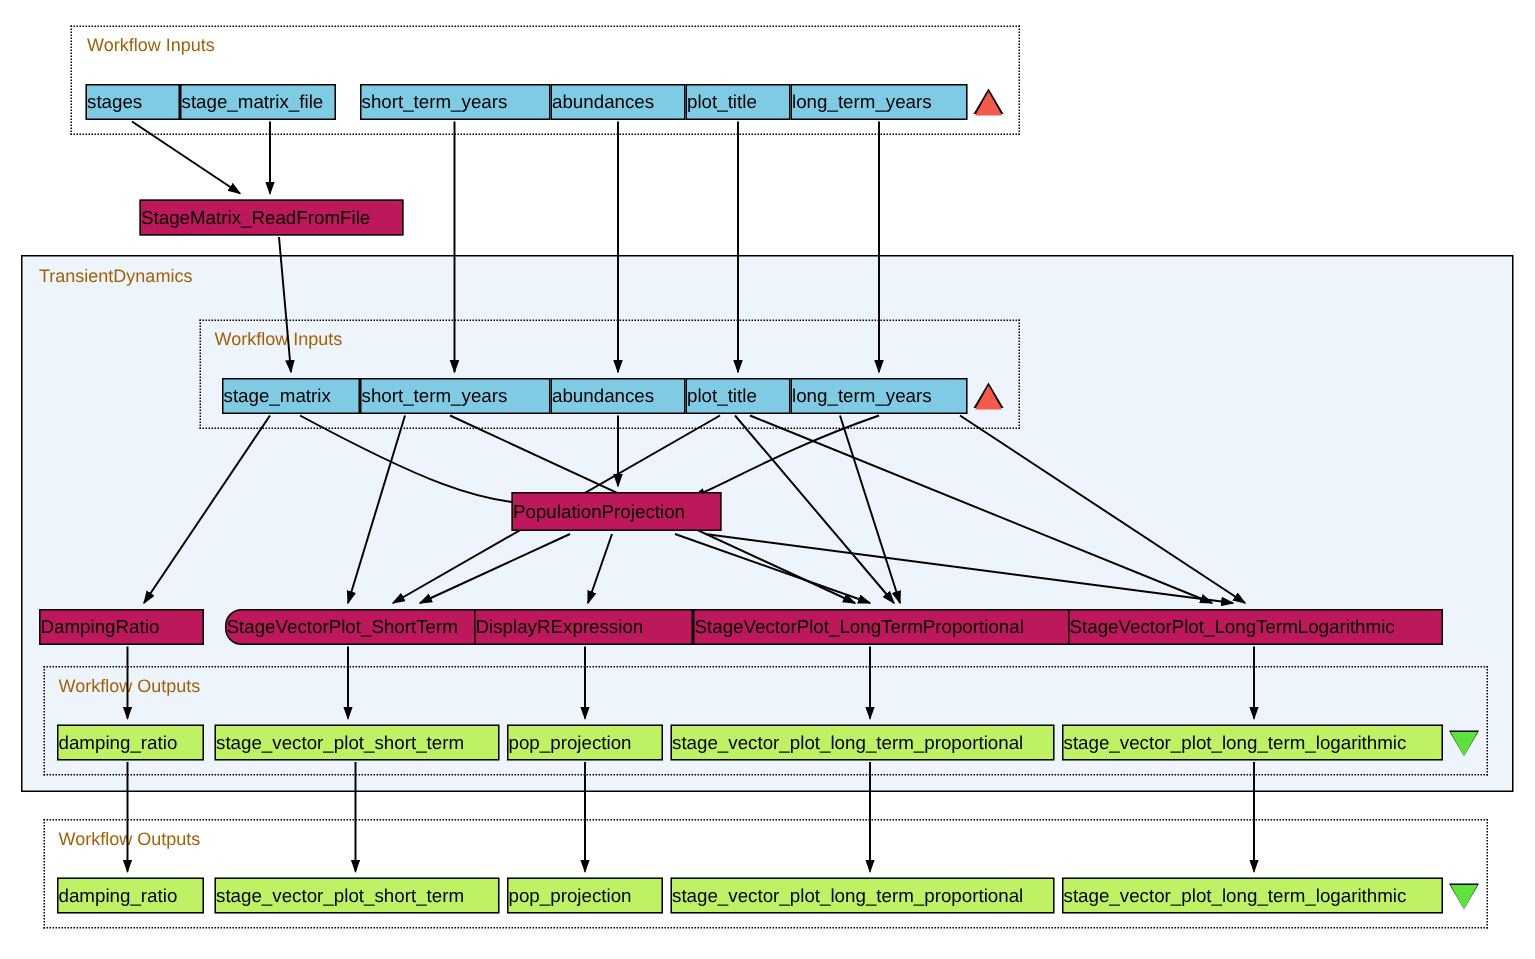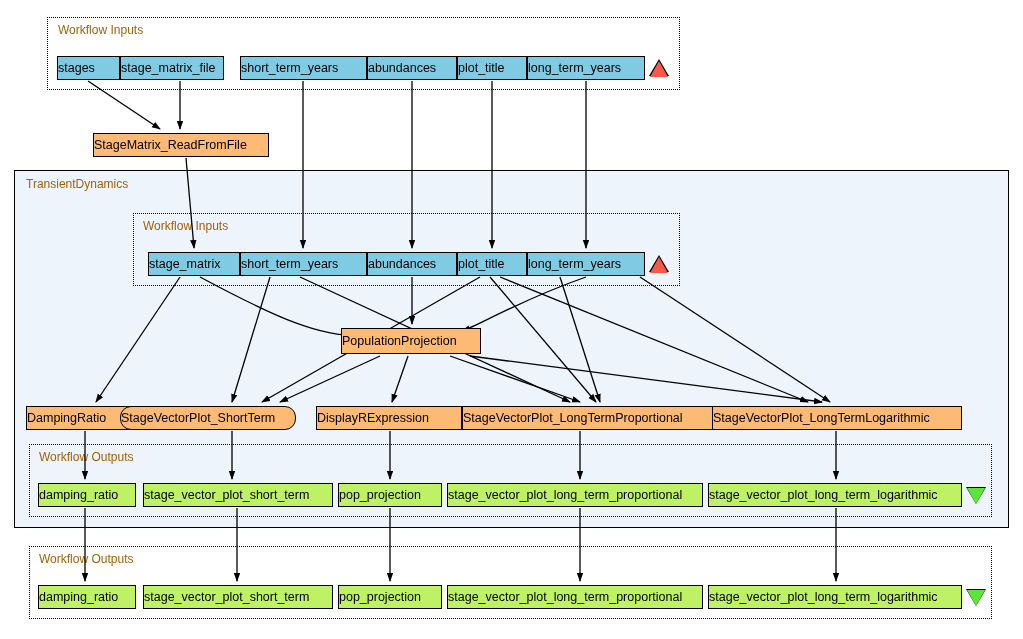--- a/index.html
+++ b/index.html
@@ -26,21 +26,21 @@
     box-sizing: border-box;
     border: 1px solid #000000;
     display: flex;
     align-items: center;
     font-size: 12.5px;
     color: #000000;
     white-space: nowrap;
     line-height: 1;
   }
   .box-input { background: #7fcbe4; }
-  .box-proc  { background: #fdba74; }
+  .box-proc  { background: #be185d; }
   .box-out   { background: #bef264; }
 
   .cluster {
     position: absolute;
     box-sizing: border-box;
   }
   .cluster-dotted {
     border: 1px dotted #000000;
     background: transparent;
   }
@@ -197,21 +197,21 @@
   <div class="tri tri-red-b" style="left:649px; top:255px;"></div>
   <div class="tri tri-red" style="left:650px; top:257px;"></div>
 
   <div class="box box-proc" style="left:341px; top:328px; width:140px; height:26px;">
     <span>PopulationProjection</span>
   </div>
 
   <div class="box box-proc" style="left:26px; top:406px; width:110px; height:24px;">
     <span>DampingRatio</span>
   </div>
-  <div class="box box-proc" style="left:120px; top:406px; width:176px; height:24px;border-radius:11px;">
+  <div class="box box-proc" style="left:150px; top:406px; width:176px; height:24px;border-radius:11px;">
     <span>StageVectorPlot_ShortTerm</span>
   </div>
   <div class="box box-proc" style="left:316px; top:406px; width:146px; height:24px;">
     <span>DisplayRExpression</span>
   </div>
   <div class="box box-proc" style="left:462px; top:406px; width:282px; height:24px;">
     <span>StageVectorPlot_LongTermProportional</span>
   </div>
   <div class="box box-proc" style="left:712px; top:406px; width:250px; height:24px;">
     <span>StageVectorPlot_LongTermLogarithmic</span>

